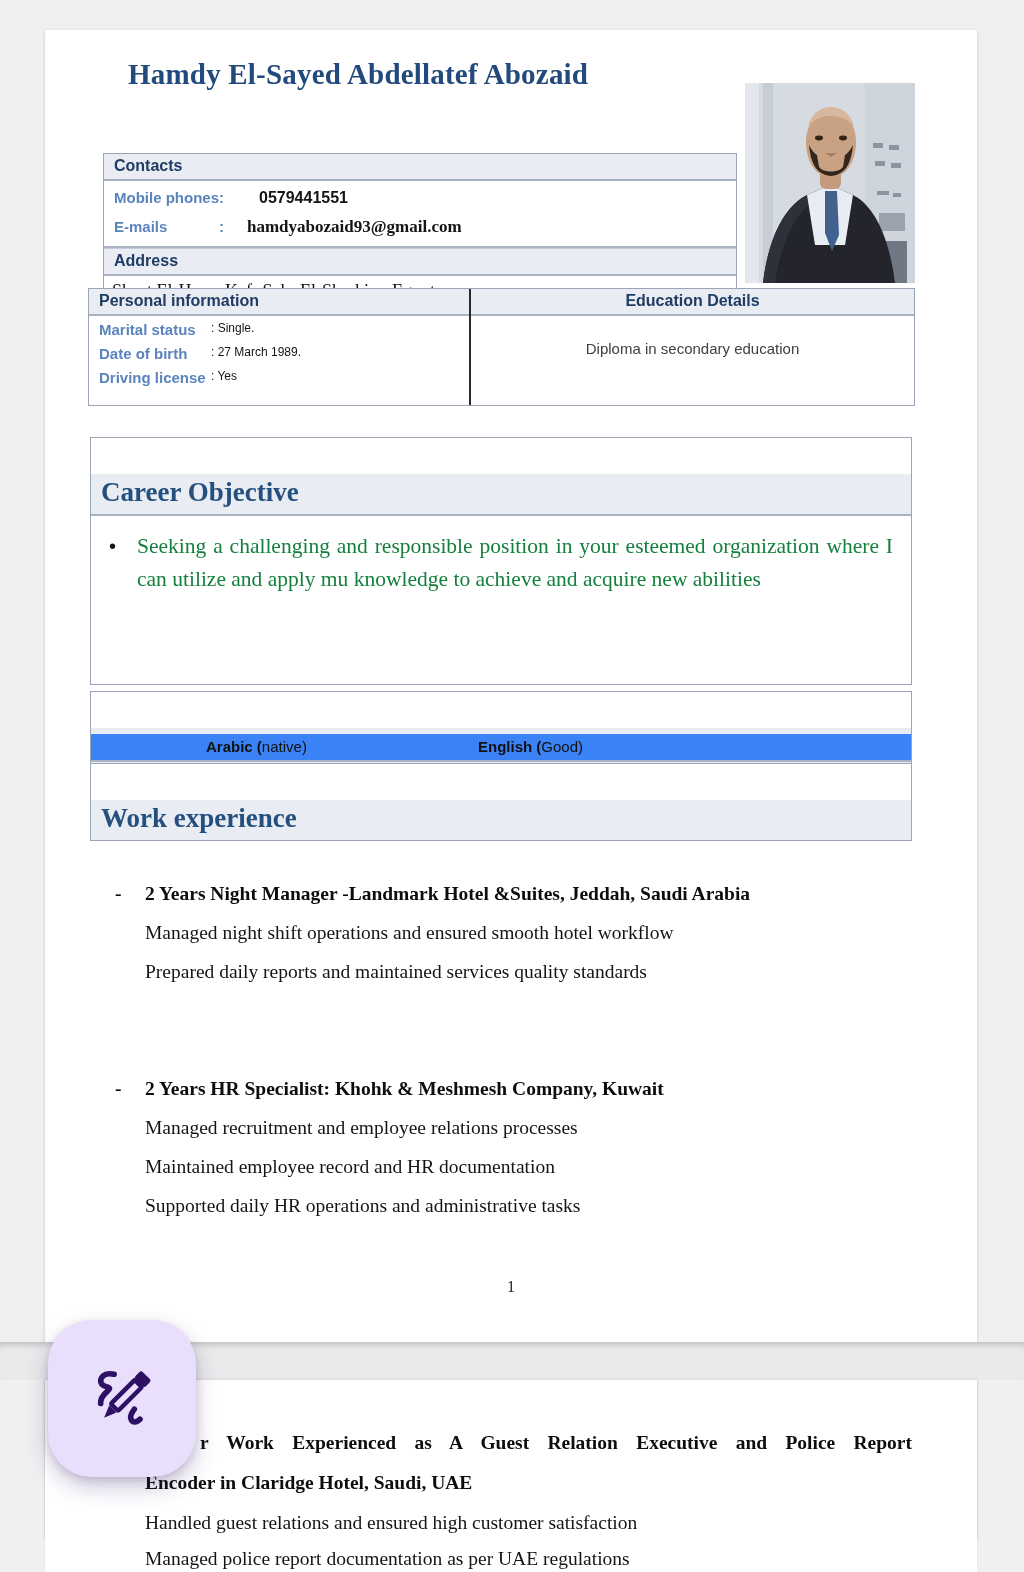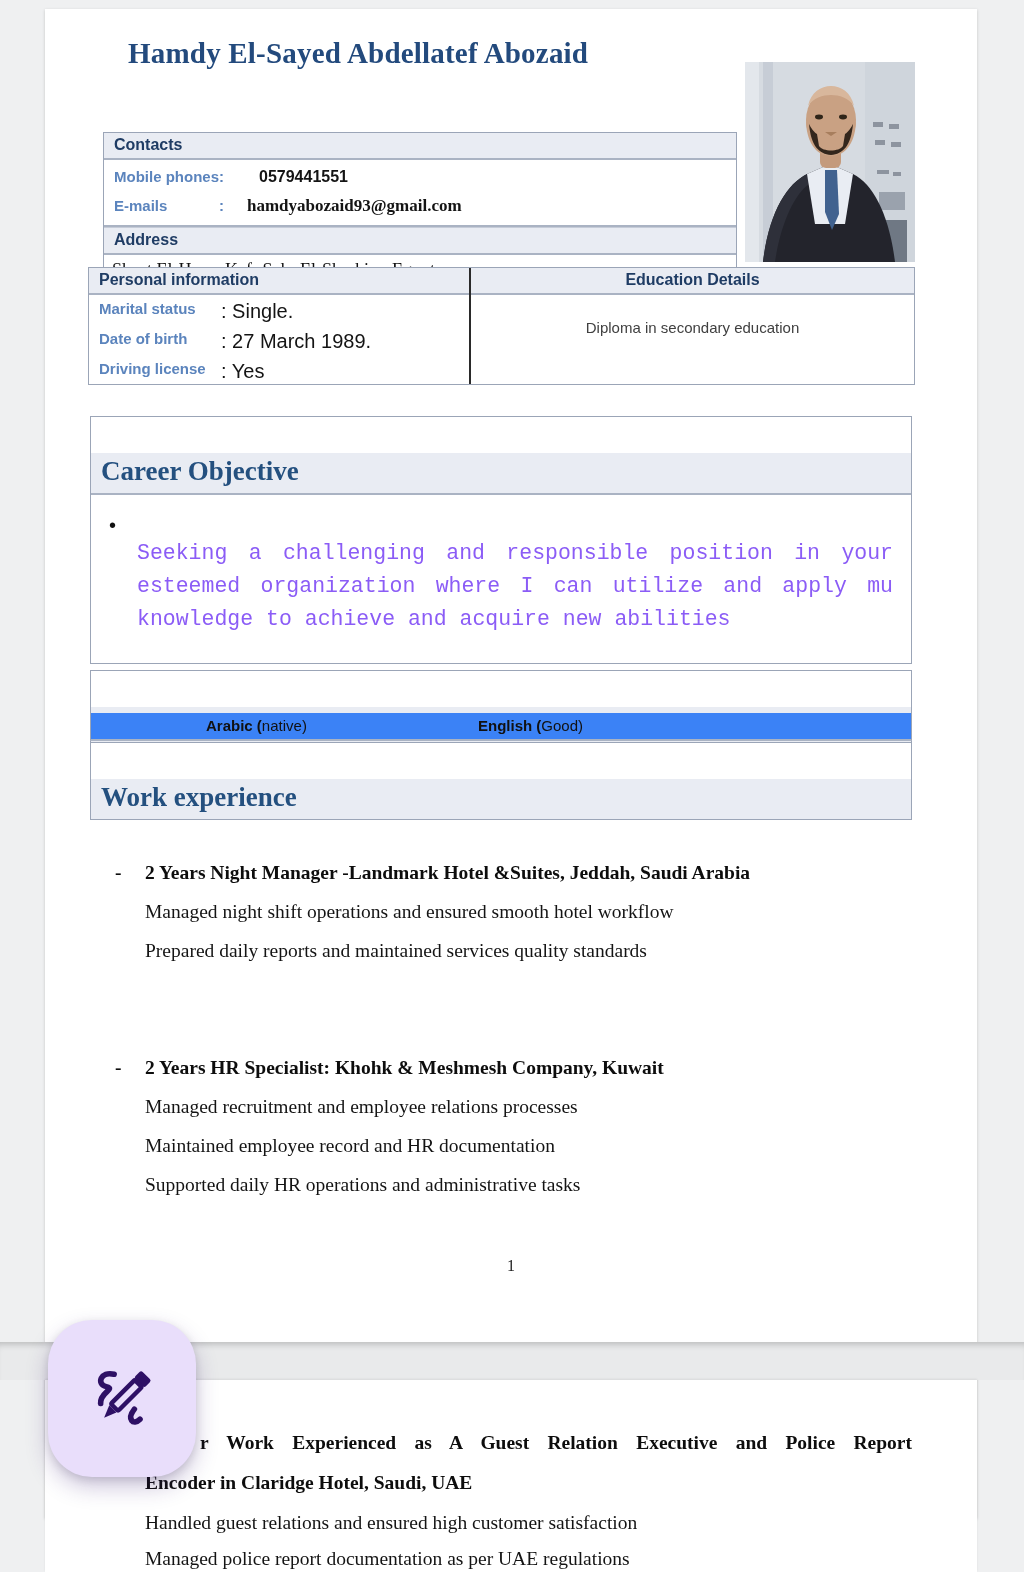--- a/index.html
+++ b/index.html
@@ -1,38 +1,38 @@
 <!DOCTYPE html>
 <html><head>
 <meta charset="utf-8">
 <style>
   * { margin:0; padding:0; box-sizing:border-box; }
   html,body { width:1024px; height:1572px; overflow:hidden; }
   body { background:#eff0f1; font-family:"Liberation Sans","DejaVu Sans",sans-serif; position:relative; }
 
   .page { position:absolute; left:45px; width:932px; background:#ffffff; }
-  .page1 { top:9px; height:1509px; box-shadow:0 1px 3px rgba(0,0,0,.18); }
+  .page1 { top:30px; height:1509px; box-shadow:0 1px 3px rgba(0,0,0,.18); }
   .page-gap { position:absolute; left:0; top:1342px; width:1024px; height:38px; background:#e9eaeb;
               box-shadow: inset 0 7px 7px -5px rgba(0,0,0,.22); }
   .page2 { top:1380px; height:192px; box-shadow:0 -1px 2px rgba(0,0,0,.08); }
 
   .doc-title { position:absolute; left:83px; top:28px; font-family:"Liberation Serif","DejaVu Serif",serif;
                font-weight:bold; font-size:29px; color:#234a7d; letter-spacing:.2px; }
 
   
   .photo { position:absolute; left:700px; top:53px; width:170px; height:200px; overflow:hidden; }
 
   
   .box { position:absolute; border:1px solid #9ba5b7; background:#fff; }
   .band { background:#e9ecf3; border-bottom:2px solid #aab3c3; color:#1f3c64; font-weight:bold; }
   .band-sans { font-size:16px; padding:3px 10px 4px; }
   .band-serif { font-family:"Liberation Serif","DejaVu Serif",serif; font-size:27px; padding:3px 10px 6px; color:#24507f;margin-top:36px; }
 
   .lbl { color:#5b84bd; font-weight:bold; font-size:15px; }
-  .val-sans { color:#141414; font-size:20px;margin-left:10px; }
+  .val-sans { color:#141414; font-size:12px; }
   .val-sans-b { color:#141414; font-size:16px; font-weight:bold; }
   .serif { font-family:"Liberation Serif","DejaVu Serif",serif; }
 
   
   .contacts { left:58px; top:123px; width:634px; }
   .contacts .body-rows { padding:5px 0 6px; border-bottom:2px solid #aab3c3; }
   .contacts .crow { display:flex; align-items:baseline; padding:3px 10px; }
   .contacts .crow .lbl { width:108px; }
   .addr-band { background:#e9ecf3; border-bottom:2px solid #aab3c3; color:#1f3c64; font-weight:bold;
                font-size:16px; padding:3px 10px 4px; border-top:1px solid #c6ccd8; }
@@ -46,22 +46,22 @@
   .pe .hdr { background:#e9ecf3; border-bottom:2px solid #aab3c3; color:#1f3c64; font-weight:bold; font-size:16px; padding:3px 10px 4px; }
   .pe .hdr.center { text-align:center; }
   .pi-row { display:flex; padding:2px 10px; margin-top:3px; }
   .pi-row .lbl { width:112px; flex:none; }
   .edu-val { text-align:center; font-weight:normal; font-size:15px; color:#404040; padding-top:24px; }
 
   
   .career { left:45px; top:407px; width:822px; height:248px; }
   .career-body { padding:14px 10px 0 18px; display:flex; }
   .bullet { font-size:20px; line-height:33px; color:#111; width:28px; flex:none; }
-  .career-text { font-family:Liberation Mono, monospace; font-size:21.5px; line-height:33px;
-                 color:#8b5cf6; text-align:justify; padding-right:8px;margin-top:28px; }
+  .career-text { font-family:Liberation Serif, serif; font-size:21.5px; line-height:33px;
+                 color:#15803d; text-align:justify; padding-right:8px; }
 
   
   .langs-hdr { left:45px; top:661px; width:822px; }
   .lang-row { position:absolute; left:45px; top:704px; width:822px; height:28px; background:#3b82f6;
               border-left:1px solid #9ba5b7; border-right:1px solid #9ba5b7; border-bottom:2px solid #aab3c3;
               font-size:15px; color:#111; }
   .lang-item { position:absolute; top:4px; }
   .lang-item b { font-weight:bold; }
   .work-hdr { left:45px; top:733px; width:822px; }
 

